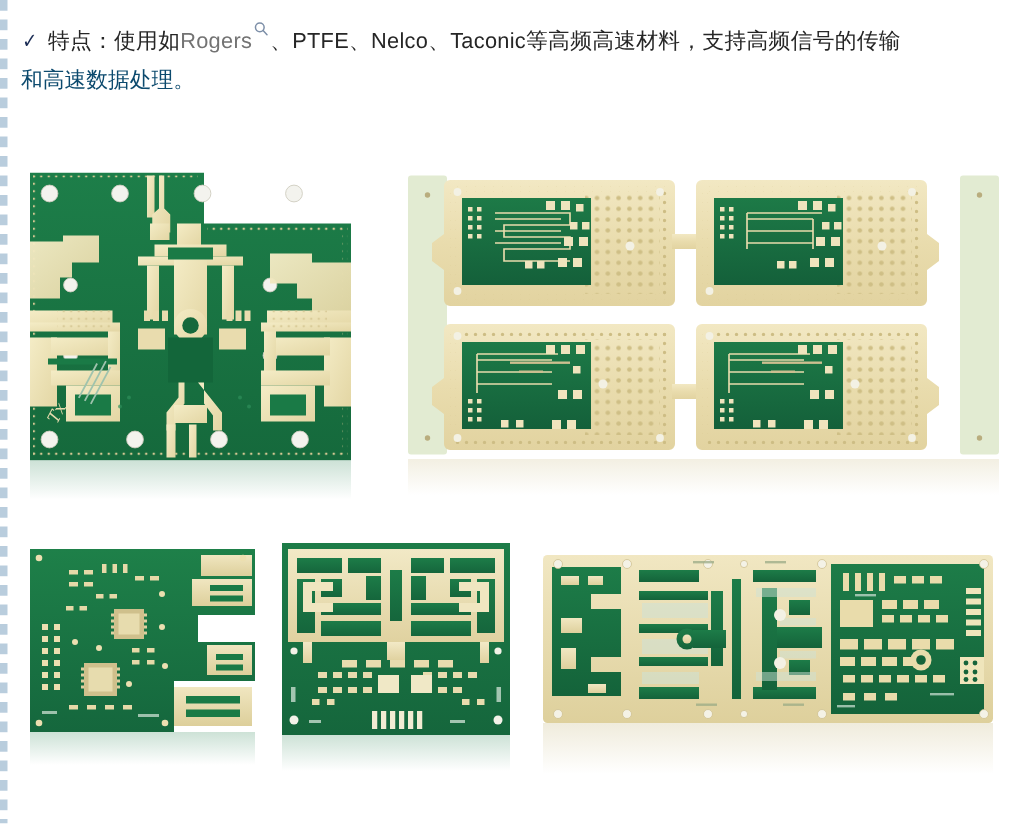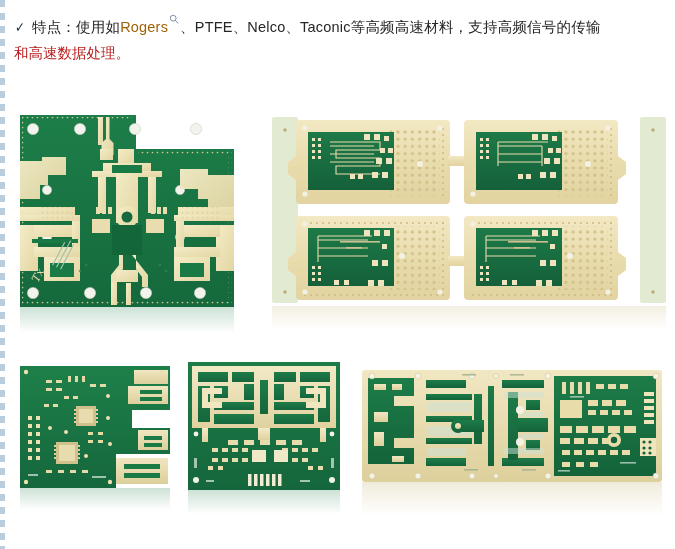--- a/index.html
+++ b/index.html
@@ -42,36 +42,36 @@
   }
   .tick {
     display: inline-block;
     color: #1b2c55;
     font-size: 14px;
     font-weight: 700;
     margin-right: 6px;
     transform: scaleX(.85);
   }
   .kw-link {
-    color: #a16207;
+    color: #737373;
     position: relative;
     padding-right: 1px;
   }
   .mag {
     display: inline-block;
     position: relative;
     width: 10px; height: 12px;
     vertical-align: super;
     margin-left: 1px;
   }
   .mag svg { position: absolute; left: 0; top: 0; }
   .cont-line {
     font-size: 14.5px;
     line-height: 26px;
-    color: #b91c1c;
+    color: #0c4a6e;
     white-space: nowrap;
   }
 
   
   #gallery { position: absolute; left: 0; top: 0; width: 675px; height: 549px; }
   .photo { position: absolute; overflow: visible; }
   .photo .reflect {
     position: absolute; left: 0; width: 100%;
     pointer-events: none;
   }

